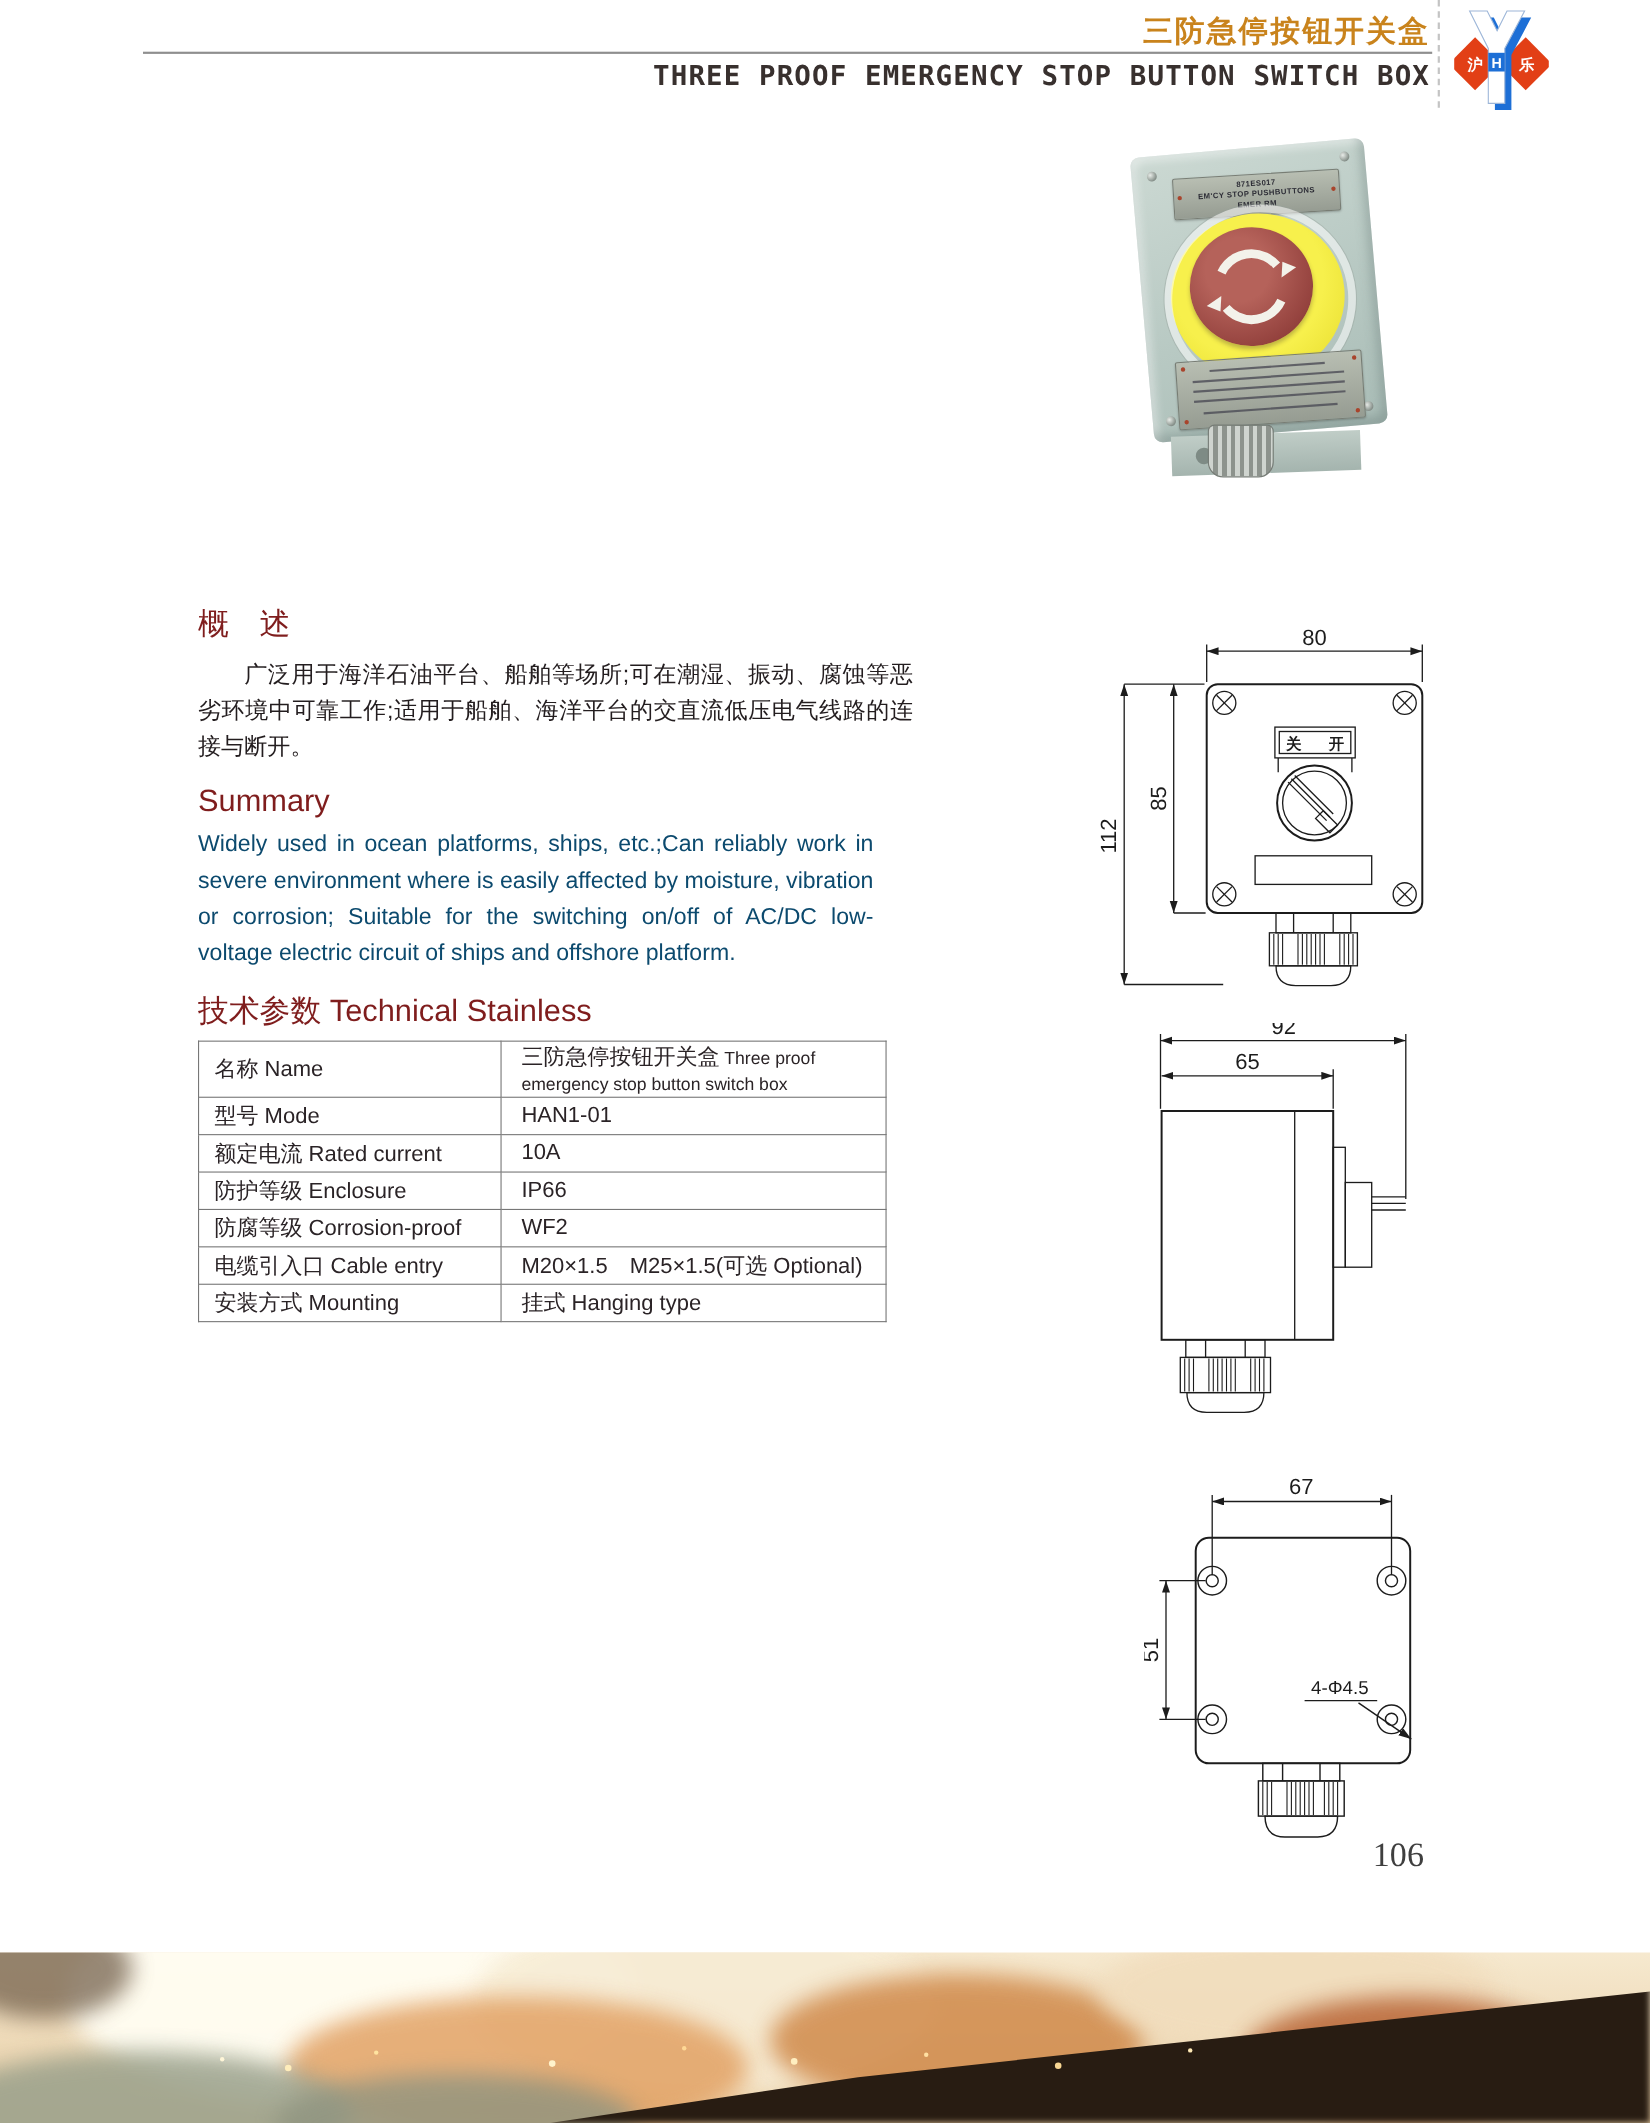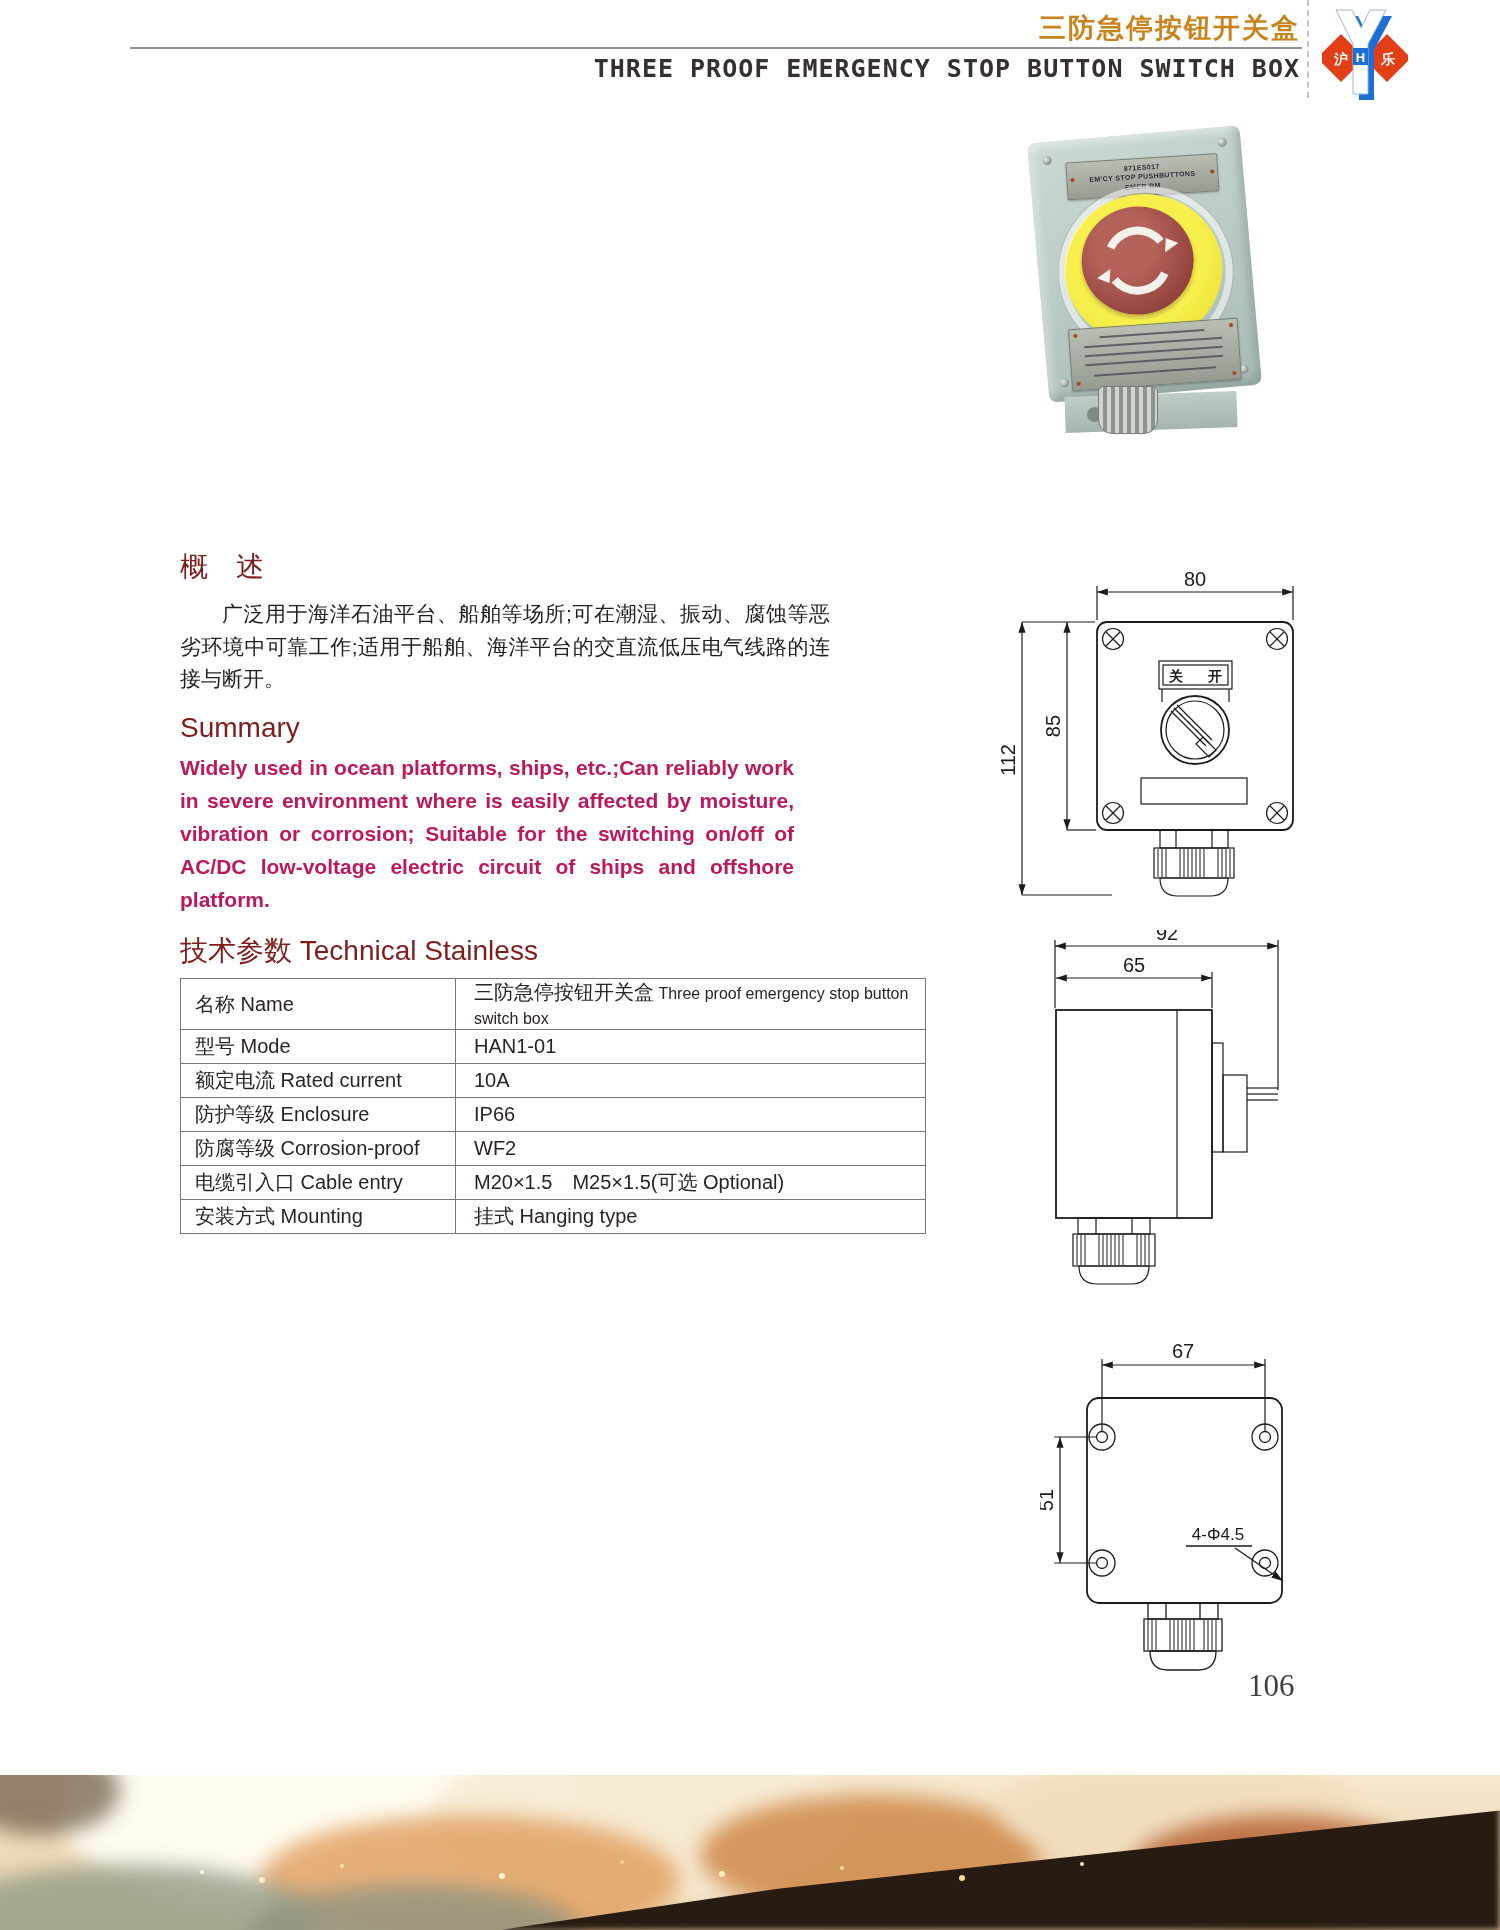--- a/index.html
+++ b/index.html
@@ -18,23 +18,23 @@
                   border-left:2px dashed #c4c4c4;}
   .logo{position:absolute;left:1322px;top:4px;width:86px;height:104px;}
 
   
   .left-col{position:absolute;left:180px;top:548px;width:765px;}
   .h-orange{font-size:28px;font-weight:normal;color:#7f1d1d;margin:0 0 12px 0;}
   .h-orange.small-gap{margin-bottom:8px;}
   .p-zh{font-size:21px;line-height:1.55;margin:0 0 16px 0;width:650px;
         text-indent:2em;text-align:justify;color:#231d1f;}
   .p-en{font-size:21px;line-height:1.57;margin:0 0 16px 0;width:614px;
-        text-align:justify;color:#be185d;font-weight:bold;}
-
-  table.params{border-collapse:collapse;margin-top:6px;width:746px;table-layout:fixed;}
+        text-align:justify;color:#0c4a6e;}
+
+  table.params{border-collapse:collapse;margin-top:6px;width:626px;table-layout:fixed;}
   table.params td{border:1.5px solid #777;height:33px;font-size:20px;
                   padding:0 0 0 14px;vertical-align:middle;color:#2a2326;}
   table.params td.lbl{width:260px;}
   table.params td.val{padding-left:18px;}
   .val-en{font-size:16px;}
 
   
   .drawing{position:absolute;}
   .drawing text{font-family:"Liberation Sans",sans-serif;fill:#1c1c1c;}
 

